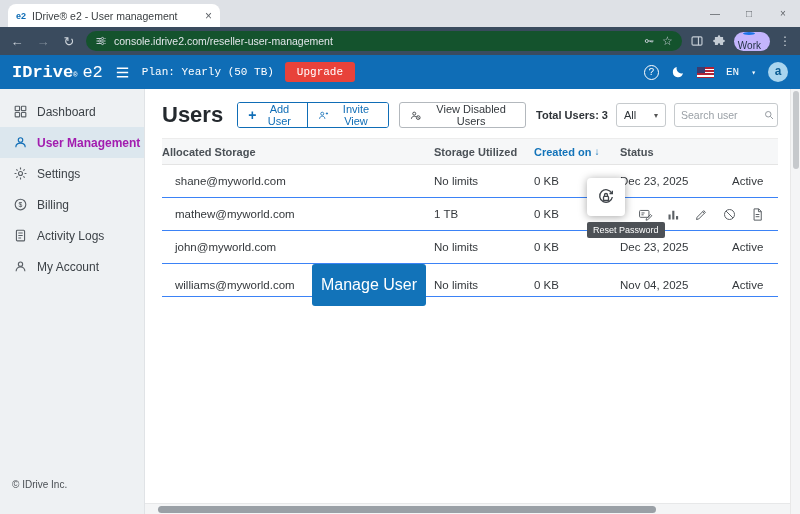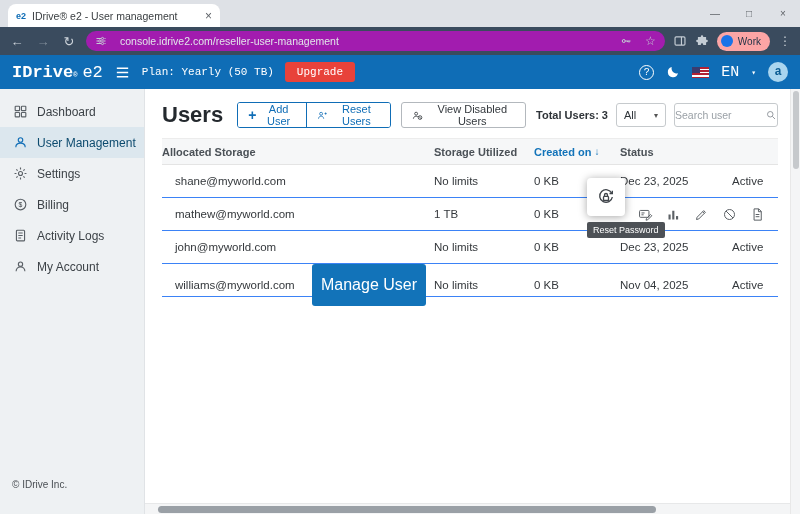--- a/index.html
+++ b/index.html
@@ -11,74 +11,74 @@
   .tab { width:212px; height:23px; background:#fff; border-radius:8px 8px 0 0; margin-left:8px; display:flex; align-items:center; gap:6px; padding:0 8px; font-size:10.5px; color:#3c4043; }
   .tab-favicon { font-size:9px; font-weight:bold; color:#0f6db6; flex:0 0 auto; }
   .tab-title { flex:1; white-space:nowrap; overflow:hidden; text-overflow:ellipsis; }
   .tab-close { color:#5f6368; font-size:12px; cursor:pointer; }
   .win-controls { position:absolute; right:0; top:0; height:27px; display:flex; }
   .win-controls span { width:34px; display:flex; align-items:center; justify-content:center; color:#5f6368; font-size:10px; cursor:pointer; }
 
   .addressbar { height:28px; background:#3a4b5e; display:flex; align-items:center; padding:0 8px; gap:8px; }
   .nav-glyph { color:#ccd3da; font-size:13px; width:18px; text-align:center; cursor:pointer; }
   .nav-glyph.dim { color:#7f8c99; }
-  .omnibox { flex:1; height:20px; background:#a21caf; border-radius:11px; display:flex; align-items:center; gap:13px; padding:0 9px; }
+  .omnibox { flex:1; height:20px; background:#14532d; border-radius:11px; display:flex; align-items:center; gap:7px; padding:0 9px; }
   .omnibox .url { flex:1; color:#e2e6ea; font-size:10.5px; white-space:nowrap; overflow:hidden; }
   .ob-icon { color:#c4ccd4; display:flex; align-items:center; cursor:pointer; }
   .ob-icon svg { width:12px; height:12px; }
   .bar-icon { color:#c4ccd4; display:flex; align-items:center; cursor:pointer; }
   .bar-icon svg { width:14px; height:14px; }
   .star-glyph { color:#c4ccd4; font-size:12px; cursor:pointer; }
-  .profile-pill { background:#fca5a5; border-radius:10px; height:19px; display:flex; align-items:center; gap:5px; padding:0 9px 0 4px; font-size:10px; color:#243447; cursor:pointer; }
+  .profile-pill { background:#c4b5fd; border-radius:10px; height:19px; display:flex; align-items:center; gap:5px; padding:0 9px 0 4px; font-size:10px; color:#243447; cursor:pointer;flex-direction:column; }
   .profile-dot { width:12px; height:12px; border-radius:50%; background:#1a73e8; }
   .kebab { color:#ccd3da; font-size:12px; width:14px; text-align:center; cursor:pointer; }
 
   
   .appheader { height:34px; background:#0f6db6; display:flex; align-items:center; padding:0 12px; gap:11px; color:#fff;font-family:Liberation Mono, monospace; }
   .logo { font-size:17px; display:flex; align-items:baseline; white-space:nowrap; cursor:pointer; }
   .logo b { font-weight:700; }
   .logo sup { font-size:7px; margin:0 2px 0 0; }
   .logo .prod { font-weight:300; margin-left:3px; }
   .hamburger { display:flex; align-items:center; cursor:pointer; }
   .hamburger svg { width:17px; height:17px; }
   .plan { font-size:11px; }
   .upgrade-btn { background:#e8423a; border:none; color:#fff; font-size:11px; padding:4px 12px; border-radius:3px; cursor:pointer; font-family:inherit;text-align:right; }
   .hdr-right { margin-left:auto; display:flex; align-items:center; gap:12px; }
   .help-circle { width:15px; height:15px; border:1.2px solid #fff; border-radius:50%; font-size:10px; display:flex; align-items:center; justify-content:center; cursor:pointer; }
   .moon { display:flex; cursor:pointer; }
   .moon svg { width:14px; height:14px; }
   .flag { width:17px; height:11px; position:relative; background:repeating-linear-gradient(180deg,#b22234 0 1.6px,#fff 1.6px 3.2px); flex:0 0 auto; }
   .flag::after { content:""; position:absolute; left:0; top:0; width:8px; height:6px; background:#3c3b6e; }
-  .lang { font-size:15px; cursor:pointer; }
+  .lang { font-size:11px; cursor:pointer; }
   .hdr-caret { font-size:8px; cursor:pointer; }
   .avatar { width:20px; height:20px; border-radius:50%; background:#a9d5ef; color:#0b5c93; font-size:12px; font-weight:bold; display:flex; align-items:center; justify-content:center; cursor:pointer; }
 
   
   .page-body { display:flex; height:425px; }
   .sidebar { width:145px; background:#eef1f3; border-right:1px solid #e0e3e6; position:relative; padding-top:7px; flex:0 0 auto; }
   .side-item { height:31px; display:flex; align-items:center; gap:9px; padding-left:13px; font-size:12px; color:#3c4247; cursor:pointer; }
   .side-item svg { width:15px; height:15px; stroke:#5a6066; fill:none; stroke-width:1.8; flex:0 0 auto; }
-  .side-item.active { color:#0c4a6e; font-weight:normal; background:rgba(15,109,182,0.08); }
+  .side-item.active { color:#a21caf; font-weight:bold; background:rgba(15,109,182,0.08); }
   .side-item.active svg { stroke:#0f6db6; }
   .side-footer { position:absolute; left:12px; bottom:24px; font-size:10px; color:#4a4f54; }
 
   .main { flex:1; position:relative; background:#fff; overflow:hidden; }
   .main-head { display:flex; align-items:center; padding:13px 10px 10px 17px; gap:10px; }
   .page-title { font-size:22px; font-weight:bold; color:#24292e; margin-right:4px; }
   .btn-group { display:flex; border:1px solid #0f6db6; border-radius:3px; overflow:hidden; height:26px; }
   .btn-group button { background:#fff; border:none; color:#0f6db6; font-size:11px; padding:0 10px; display:flex; align-items:center; gap:5px; cursor:pointer; font-family:inherit; }
   .btn-group button + button { border-left:1px solid #0f6db6; }
   .plus-glyph { font-size:14px; font-weight:bold; }
   .btn-group svg, .ghost-btn svg { width:13px; height:13px; stroke:currentColor; fill:none; stroke-width:1.8; }
   .ghost-btn { height:26px; background:#fff; border:1px solid #b3b8bd; border-radius:3px; color:#33383d; font-size:11px; padding:0 10px; display:flex; align-items:center; gap:6px; cursor:pointer; font-family:inherit; }
   .head-right { margin-left:auto; display:flex; align-items:center; gap:8px; padding-right:2px; }
   .total-users { font-size:11px; font-weight:bold; color:#2e3338; white-space:nowrap; }
   .filter-select { height:24px; min-width:50px; border:1px solid #c6cacd; border-radius:3px; background:#fff; display:flex; align-items:center; justify-content:space-between; gap:8px; padding:0 7px; font-size:11px; color:#2e3338; cursor:pointer; }
   .filter-select .caret { font-size:8px; color:#555; }
-  .search-box { height:24px; width:104px; border:1px solid #c6cacd; border-radius:3px; background:#fff; display:flex; align-items:center; padding:0 0; gap:12px; }
+  .search-box { height:24px; width:104px; border:1px solid #c6cacd; border-radius:3px; background:#fff; display:flex; align-items:center; padding:0 6px; gap:12px; }
   .search-box input { border:none; outline:none; flex:1; width:70px; font-size:10.5px; font-family:inherit; color:#333; }
   .search-box input::placeholder { color:#9aa0a6; }
   .search-box svg { width:12px; height:12px; stroke:#8a9096; fill:none; stroke-width:1.8; flex:0 0 auto; }
 
   
   .table { margin:0 12px 0 17px; }
   .trow { display:grid; grid-template-columns:272px 100px 86px 112px 1fr; align-items:center; }
   .thead { background:#f6f7f8; border-top:1px solid #ececec; border-bottom:1px solid #e4e4e4; height:27px; font-size:11px; font-weight:bold; color:#4b5157; }
   .thead .c1 { padding-left:13px; }
   .th-created { color:#1273b9; display:flex; align-items:center; gap:3px; cursor:pointer; }
@@ -243,21 +243,21 @@
         <div class="btn-group">
           <button>
             <span class="plus-glyph">+</span>
             <span>Add User</span>
           </button>
           <button>
             <svg viewBox="0 0 24 24">
                 <circle cx="9.5" cy="8" r="3.4"></circle>
                 <path d="M3.5 19.5c0-3.5 2.7-6 6-6s6 2.5 6 6M17.5 7.5h5M20 5v5"></path>
               </svg>
-            <span>Reset Users</span>
+            <span>Invite View</span>
           </button>
         </div>
         <button class="ghost-btn">
           <svg viewBox="0 0 24 24">
               <circle cx="9" cy="8" r="3.2"></circle>
               <path d="M3 19c.2-3.2 2.6-5.5 6-5.5 1.4 0 2.7.4 3.7 1.1"></path>
               <circle cx="17.5" cy="16.5" r="4"></circle>
               <path d="M14.7 13.7l5.6 5.6"></path>
             </svg>
           <span>View Disabled Users</span>

